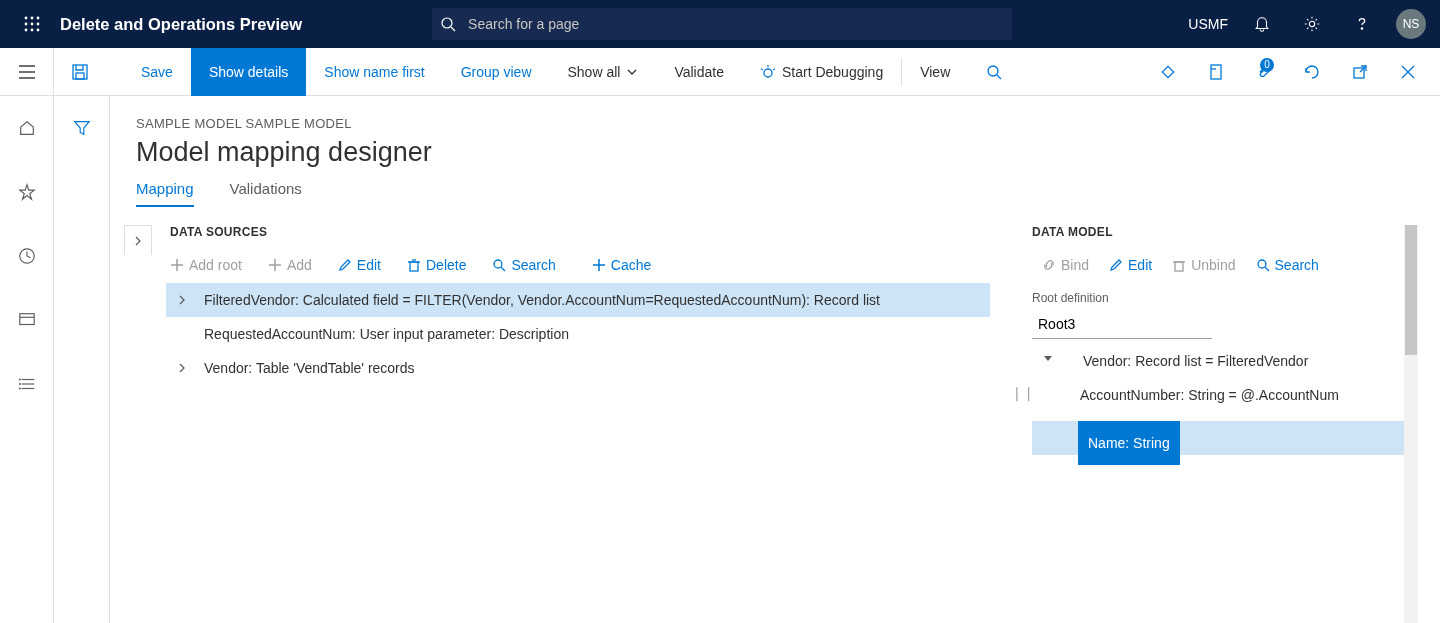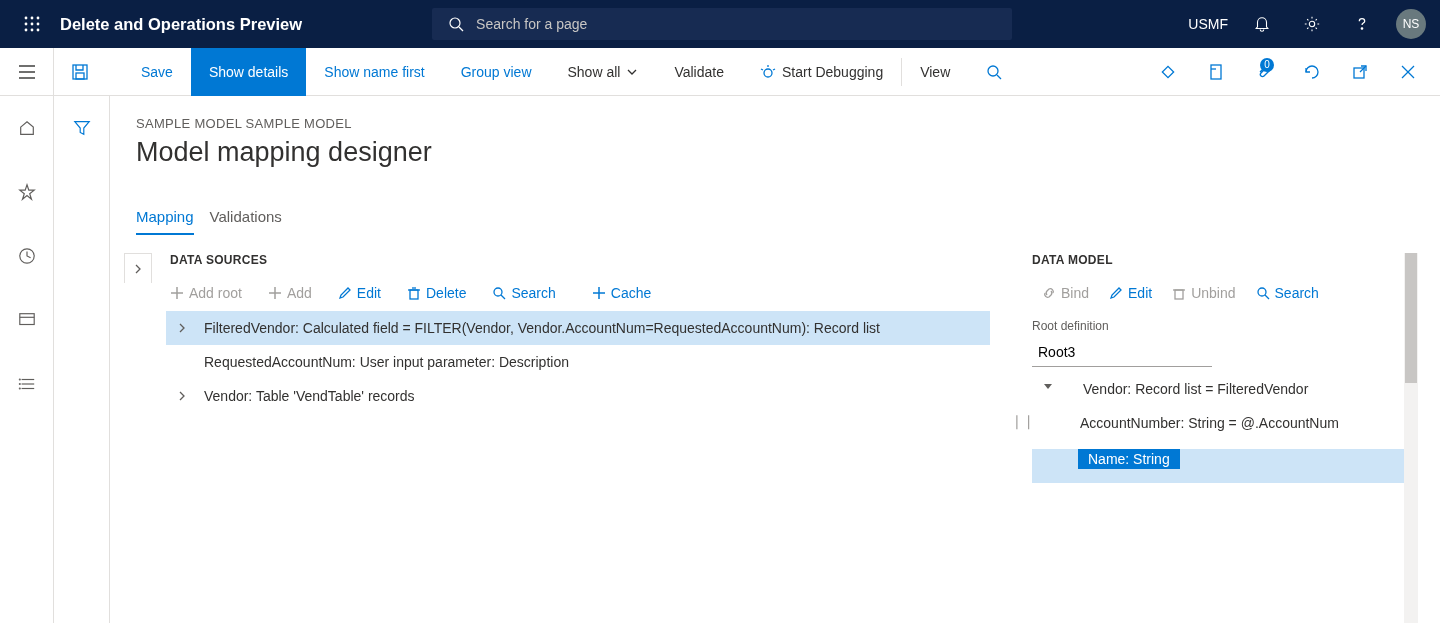--- a/index.html
+++ b/index.html
@@ -36,21 +36,21 @@
   margin-left: 10px;
 }
 .navbar .search {
   margin-left: 130px;
   width: 580px;
   height: 32px;
   background: #172b52;
   border-radius: 2px;
   display: flex;
   align-items: center;
-  padding: 0 16px;
+  padding: 0 8px;
   color: #c8c6c4;
 }
 .navbar .search svg { margin-right: 12px; flex-shrink: 0; }
 .navbar .right {
   margin-left: auto;
   display: flex;
   align-items: center;
   gap: 18px;
 }
 .navbar .right .company { font-size: 14px; }
@@ -181,22 +181,22 @@
   color: #605e5c;
   letter-spacing: 0.3px;
 }
 .pagetitle {
   font-size: 27px;
   font-weight: 400;
   margin-top: 6px;
 }
 .tabs {
   display: flex;
-  gap: 16px;
-  margin-top: 40px;
+  gap: 36px;
+  margin-top: 12px;
   border-bottom: none;
 }
 .tab {
   font-size: 15px;
   padding-bottom: 8px;
   cursor: pointer;
   color: #605e5c;
 }
 .tab.active {
   color: #0078d4;
@@ -343,21 +343,21 @@
   flex-shrink: 0;
 }
 .dm-row.indent1 { padding-left: 48px; }
 .dm-row.selected {
   background: #cde4f7;
 }
 .dm-row.selected .focusbox {
   border: 2px solid #0078d4;
   background: #0078d4;
   color: #fff;
-  padding: 0 8px;
+  padding: 12px 8px;
   margin-left: -2px;
 }
 .scrollbar {
   position: absolute;
   right: -4px;
   top: 0;
   bottom: 0;
   width: 14px;
   background: #f3f2f1;
 }

